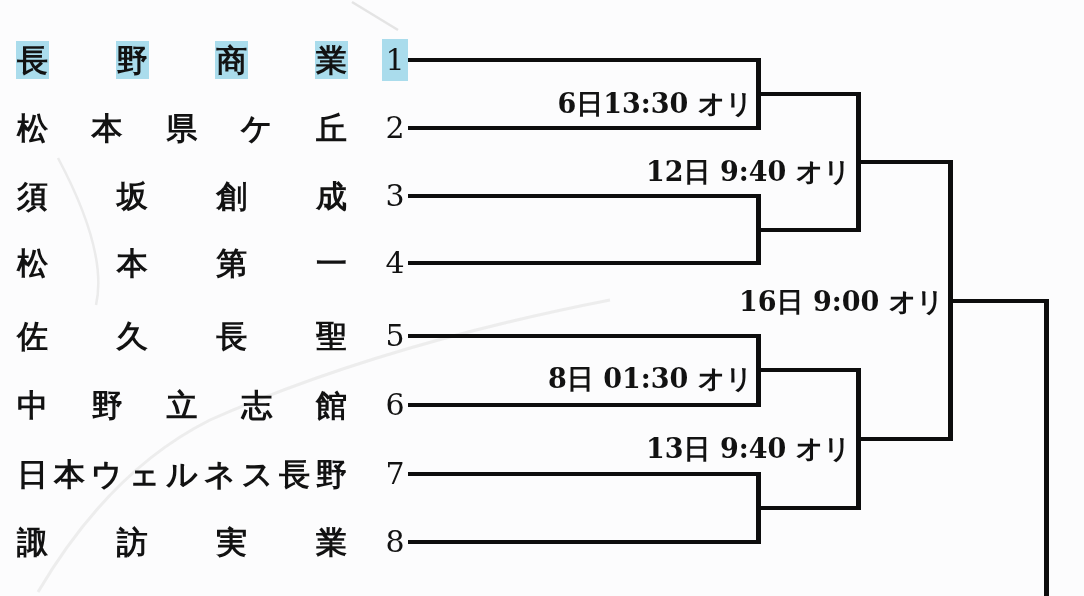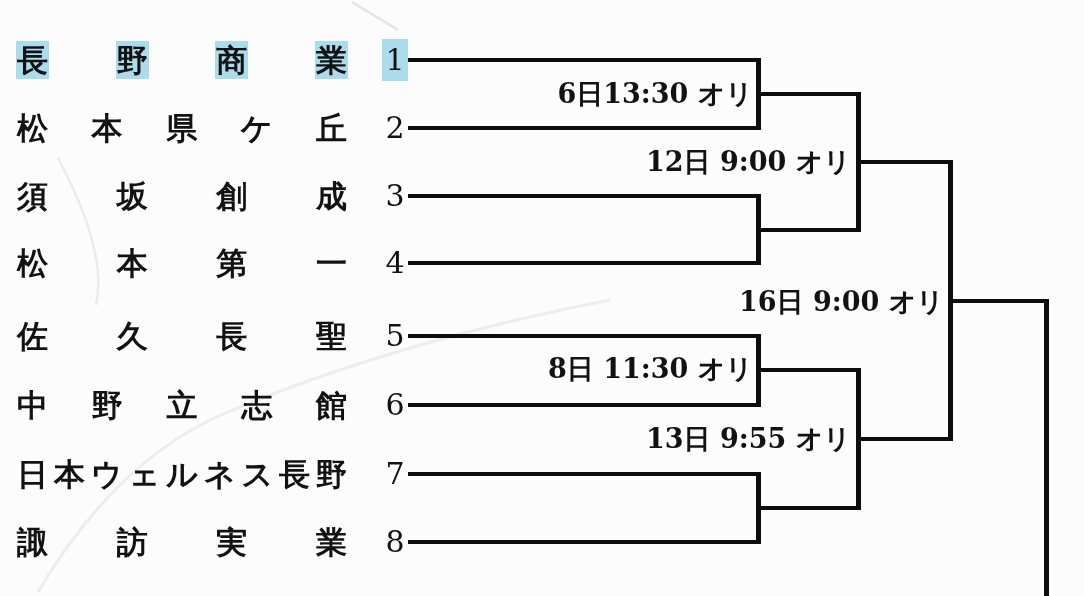--- a/index.html
+++ b/index.html
@@ -26,21 +26,21 @@
   .team-row.hl .ch{background:var(--hl,#aadcec);}
   .team-row.hl .team-seed{background:var(--hl,#aadcec);}
 
   
   .hline{position:absolute;height:4px;background:#0d0d0d;}
   .vline{position:absolute;width:5px;background:#0d0d0d;}
 
   
   .match-label{
     position:absolute;height:34px;line-height:34px;text-align:right;
-    font-size:27px;font-weight:600;white-space:nowrap;
+    font-size:27px;font-weight:600;white-space:nowrap;margin-top:10px;
   }
 
   
   .creases{position:absolute;inset:0;pointer-events:none;}
 </style>
 </head>
 <body>
 
 <div class="stage">
 
@@ -153,18 +153,18 @@
   <div class="vline" style="left:856px;top:368px;height:142px"></div>
   <div class="hline" style="left:856px;top:160px;width:97px"></div>
   <div class="hline" style="left:856px;top:437px;width:97px"></div>
 
   <div class="vline" style="left:948px;top:160px;height:281px"></div>
   <div class="hline" style="left:948px;top:299px;width:101px"></div>
 
   <div class="vline" style="left:1044px;top:299px;height:297px"></div>
 
   <div class="match-label" style="left:453px;top:77px;width:300px">6日13:30 オリ</div>
-  <div class="match-label" style="left:453px;top:352px;width:300px">8日 11:30 オリ</div>
-  <div class="match-label" style="left:551px;top:145px;width:300px">12日 9:00 オリ</div>
-  <div class="match-label" style="left:551px;top:422px;width:300px">13日 9:55 オリ</div>
-  <div class="match-label" style="left:644px;top:285px;width:300px">16日 9:00 オリ</div>
+  <div class="match-label" style="left:453px;top:352px;width:300px">8日 01:30 オリ</div>
+  <div class="match-label" style="left:551px;top:145px;width:300px">12日 9:40 オリ</div>
+  <div class="match-label" style="left:551px;top:422px;width:300px">13日 9:40 オリ</div>
+  <div class="match-label" style="left:644px;top:275px;width:300px">16日 9:00 オリ</div>
 
 </div>
 
 </body></html>

